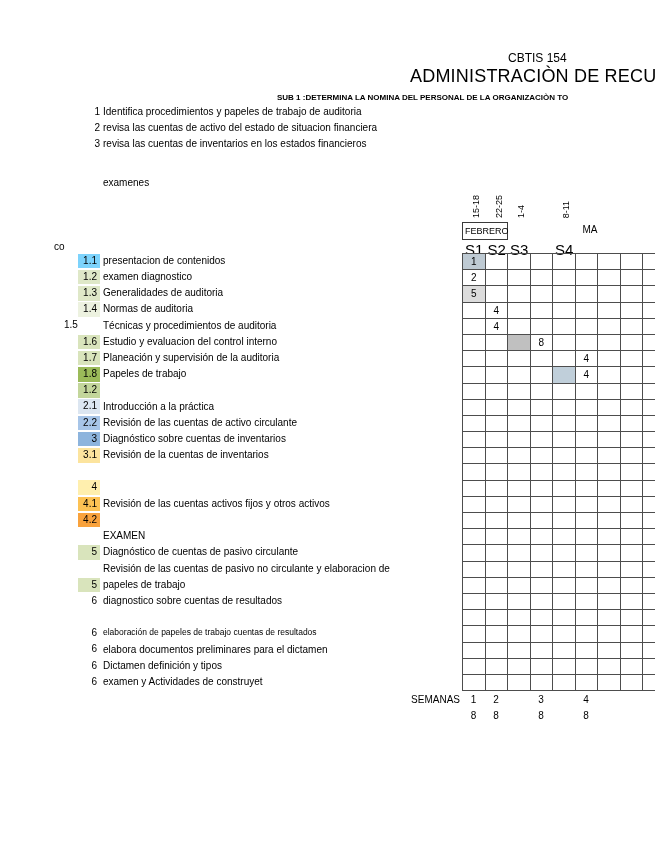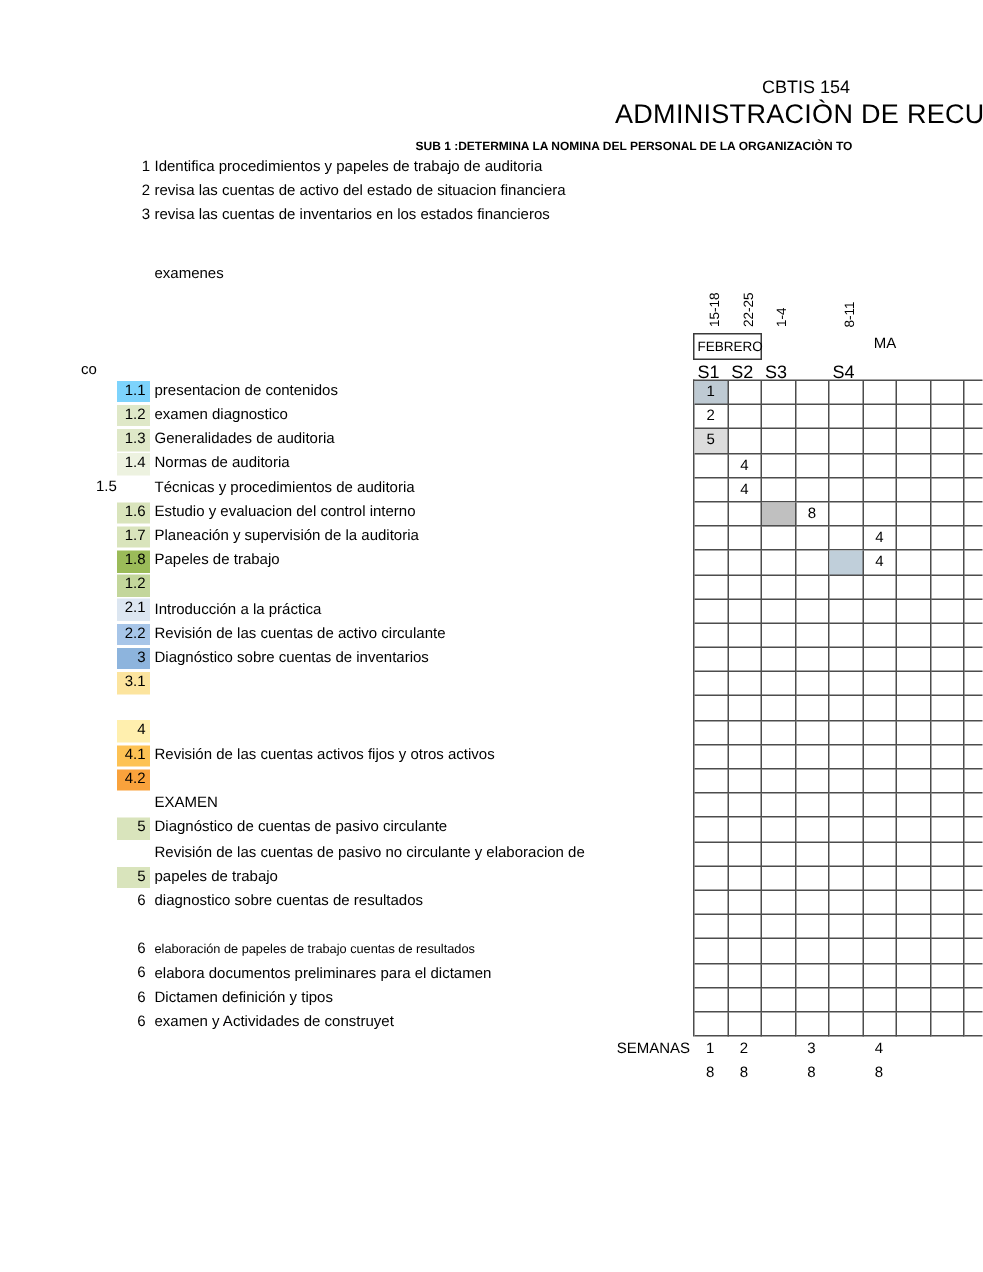--- a/index.html
+++ b/index.html
@@ -17,21 +17,21 @@
 
   .examenes { left:103px; top:177px; font-size:10px; }
   .co-label { left:54px;  top:241px; font-size:10px; }
 
   .month-cell { top:222px; height:18px; border:1px solid #3a3a3a; font-size:9px;
                 line-height:16px; padding-left:2px; background:#fff; white-space:nowrap; }
   .month-free { top:224px; font-size:10px; white-space:nowrap; }
 
   .date-label { bottom:630px; writing-mode:vertical-rl; transform:rotate(180deg);
                 font-size:9px; white-space:nowrap; }
-  .week-header { top:241px; font-size:12px; }
+  .week-header { top:241px; font-size:15px; }
 
   #grid { left:462px; top:253px; display:grid;
           border-left:1px solid #4d4d4d; border-top:1px solid #4d4d4d; }
   .gcell { border-right:1px solid #4d4d4d; border-bottom:1px solid #4d4d4d;
            font-size:10px; display:flex; align-items:center; justify-content:center; }
 
   .task-row { left:0; width:460px; }
   .task-num { position:absolute; left:78px; bottom:1px; width:22px; height:14.5px;
               font-size:10px; line-height:14.5px; text-align:right; padding-right:3px; }
   .task-num.wide { left:62px; width:36px; text-align:left; padding-left:2px; }
@@ -363,20 +363,21 @@
 <div class="abs task-row" style="top: 415px; height: 16.2px;">
     <div class="task-num" style="background: rgb(167, 197, 232);">2.2</div>
     <div class="task-label">Revisión de las cuentas de activo circulante</div>
   </div>
 <div class="abs task-row" style="top: 431.2px; height: 16.2px;">
     <div class="task-num" style="background: rgb(141, 180, 221);">3</div>
     <div class="task-label">Diagnóstico sobre cuentas de inventarios</div>
   </div>
 <div class="abs task-row" style="top: 447.4px; height: 16.2px;">
     <div class="task-num" style="background: rgb(252, 228, 158);">3.1</div>
+    <div class="task-label">Revisión de la cuentas de inventarios</div>
   </div>
 <div class="abs task-row" style="top: 479.8px; height: 16.2px;">
     <div class="task-num" style="background: rgb(255, 239, 174);">4</div>
   </div>
 <div class="abs task-row" style="top: 496px; height: 16.2px;">
     <div class="task-num" style="background: rgb(253, 194, 84);">4.1</div>
     <div class="task-label">Revisión de las cuentas activos fijos y otros activos</div>
   </div>
 <div class="abs task-row" style="top: 512.2px; height: 16.2px;">
     <div class="task-num" style="background: rgb(249, 162, 60);">4.2</div>

